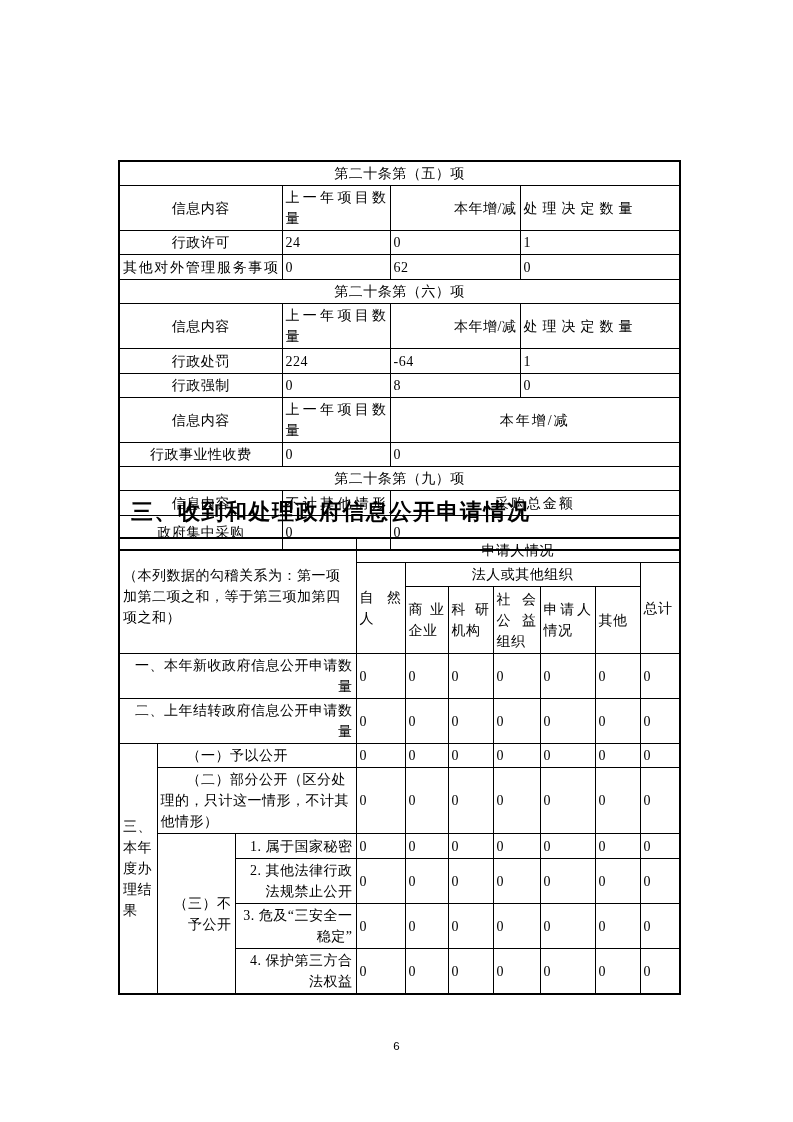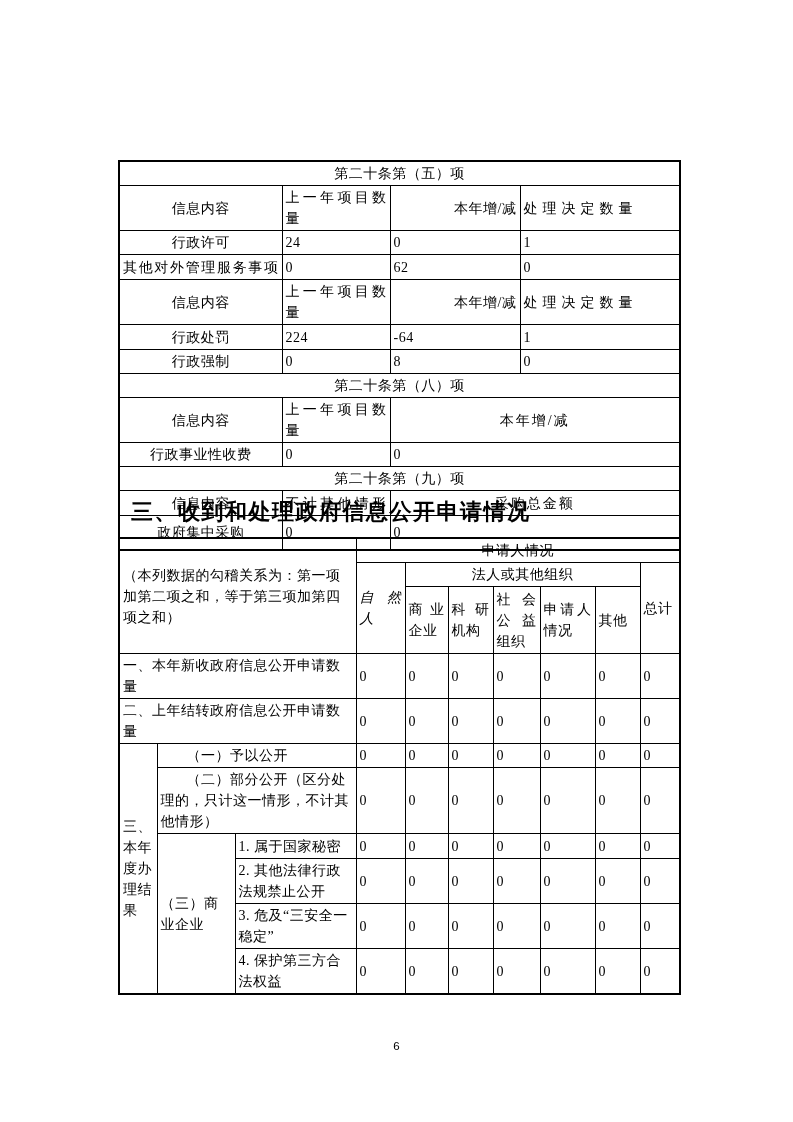--- a/index.html
+++ b/index.html
@@ -16,23 +16,23 @@
   
   .tc  { text-align:center; }
   .tj  { text-align:justify; text-align-last:justify; text-justify:inter-character; }
   .trr { text-align:right; padding-right:4px; }
   .lsp { letter-spacing:5px; }
   .csp { text-align:center; letter-spacing:2px; }
 
   
   .note { text-align:left; padding:1px 3px; }
   .hdj  { text-align:justify; text-justify:inter-character; padding:1px 4px; }
-  .nat  { padding:1px 5px;font-style:italic; }
+  .nat  { padding:1px 5px; }
   .total{ padding:1px 4px; text-align:justify;margin-left:44px; }
-  .lbl  { text-align:left; padding:1px 3px; }
+  .lbl  { text-align:right; padding:1px 3px; }
   .np   { padding:1px 1px; }
   .ind  { text-align:left; text-indent:26px; padding:1px 3px; }
   .pr8  { padding-right:8px; }
   .v    { text-align:left; padding:1px 0 1px 3px; }
   .vert { padding:1px 2px; text-align:left; }
 
   .heading { position:absolute; left:131px; top:497px;
     font-family:"Liberation Sans","DejaVu Sans",sans-serif;
     font-size:22px; font-weight:bold; letter-spacing:1.5px; }
 
@@ -68,42 +68,42 @@
       <td>0</td>
       <td>1</td>
     </tr>
     <tr style="height:25px">
       <td class="tj">其他对外管理服务事项</td>
       <td>0</td>
       <td>62</td>
       <td>0</td>
     </tr>
 
+    <tr style="height:22px">
+          <td colspan="4" class="tc">第二十条第（六）项</td>
+        </tr>
     <tr style="height:25px">
       <td class="tc">信息内容</td>
       <td class="tj">上一年项目数量</td>
       <td class="trr">本年增/减</td>
       <td class="lsp">处理决定数量</td>
     </tr>
     <tr style="height:25px">
       <td class="tc">行政处罚</td>
       <td>224</td>
       <td>-64</td>
       <td>1</td>
     </tr>
     <tr style="height:23px">
       <td class="tc">行政强制</td>
       <td>0</td>
       <td>8</td>
       <td>0</td>
     </tr>
 
-    <tr style="height:22px">
-          <td colspan="4" class="tc">第二十条第（八）项</td>
-        </tr>
     <tr style="height:25px">
       <td class="tc">信息内容</td>
       <td class="tj">上一年项目数量</td>
       <td colspan="2" class="csp">本年增/减</td>
     </tr>
     <tr style="height:18px">
       <td class="tc">行政事业性收费</td>
       <td>0</td>
       <td colspan="2">0</td>
     </tr>
@@ -191,21 +191,21 @@
       <td colspan="2" class="ind pr8">（二）部分公开（区分处理的，只计这一情形，不计其他情形）</td>
       <td class="v">0</td>
       <td class="v">0</td>
       <td class="v">0</td>
       <td class="v">0</td>
       <td class="v">0</td>
       <td class="v">0</td>
       <td class="v">0</td>
     </tr>
     <tr style="height:25px">
-      <td rowspan="4" class="lbl np">（三）商业企业</td>
+      <td rowspan="4" class="lbl np">（三）不予公开</td>
       <td class="lbl">1. 属于国家秘密</td>
       <td class="v">0</td>
       <td class="v">0</td>
       <td class="v">0</td>
       <td class="v">0</td>
       <td class="v">0</td>
       <td class="v">0</td>
       <td class="v">0</td>
     </tr>
     <tr style="height:41px">

